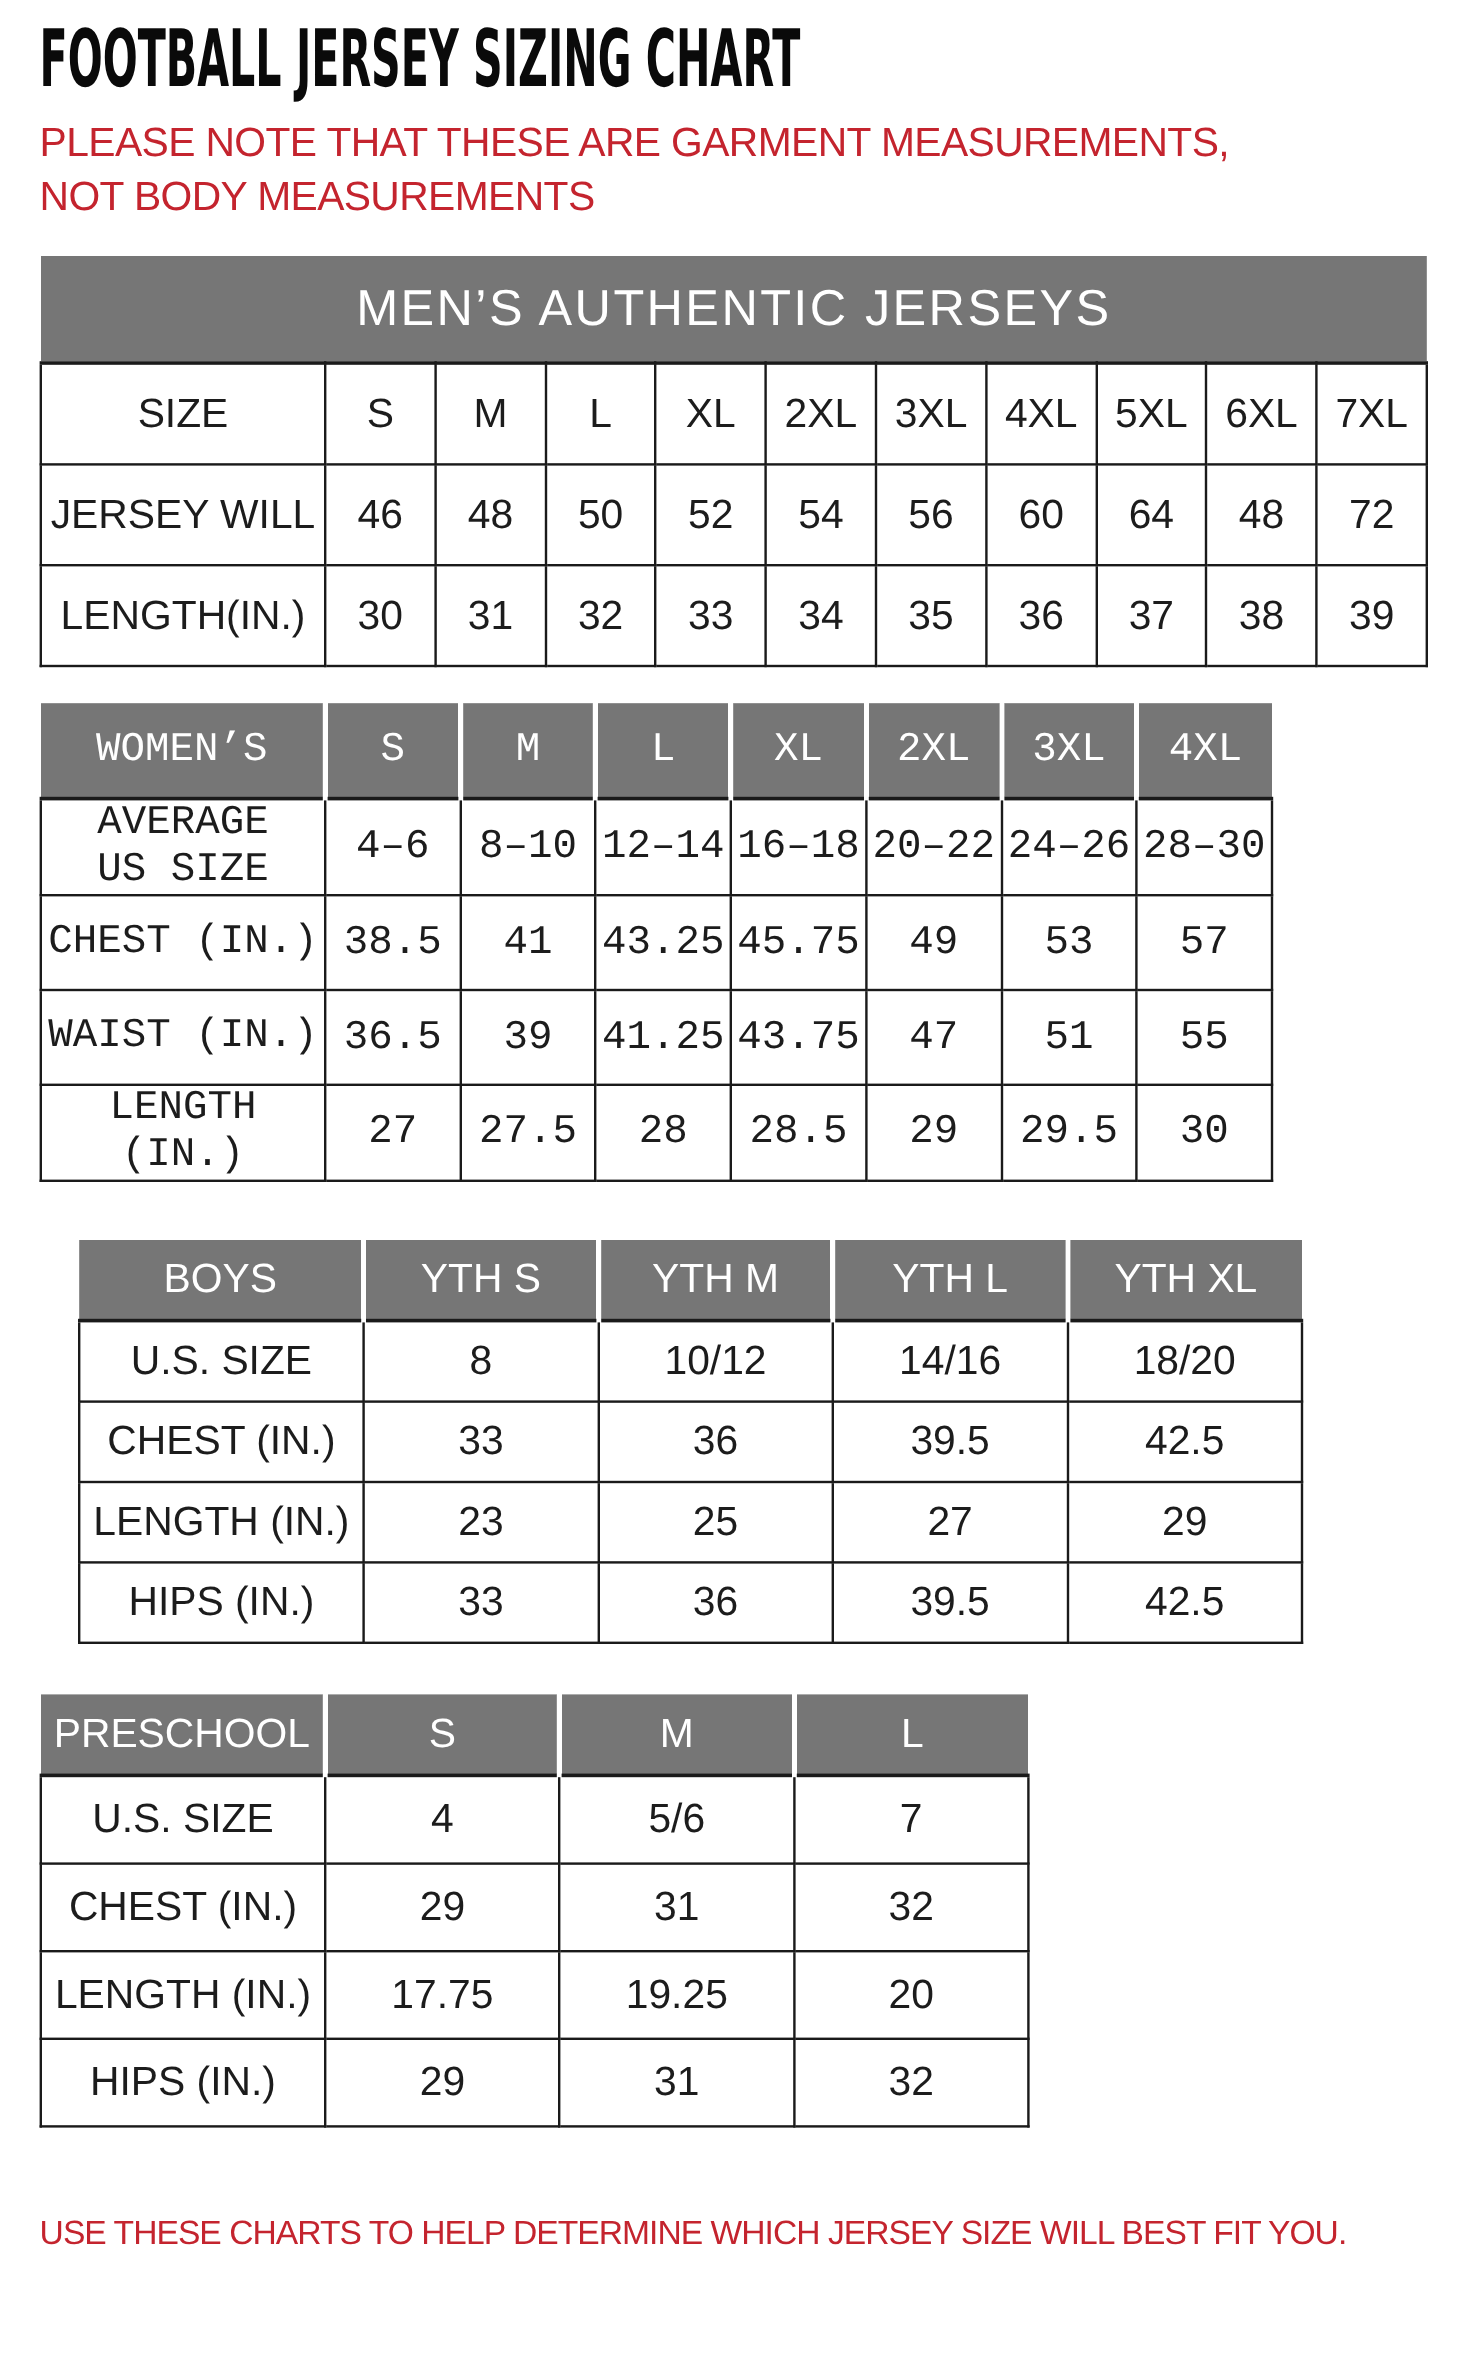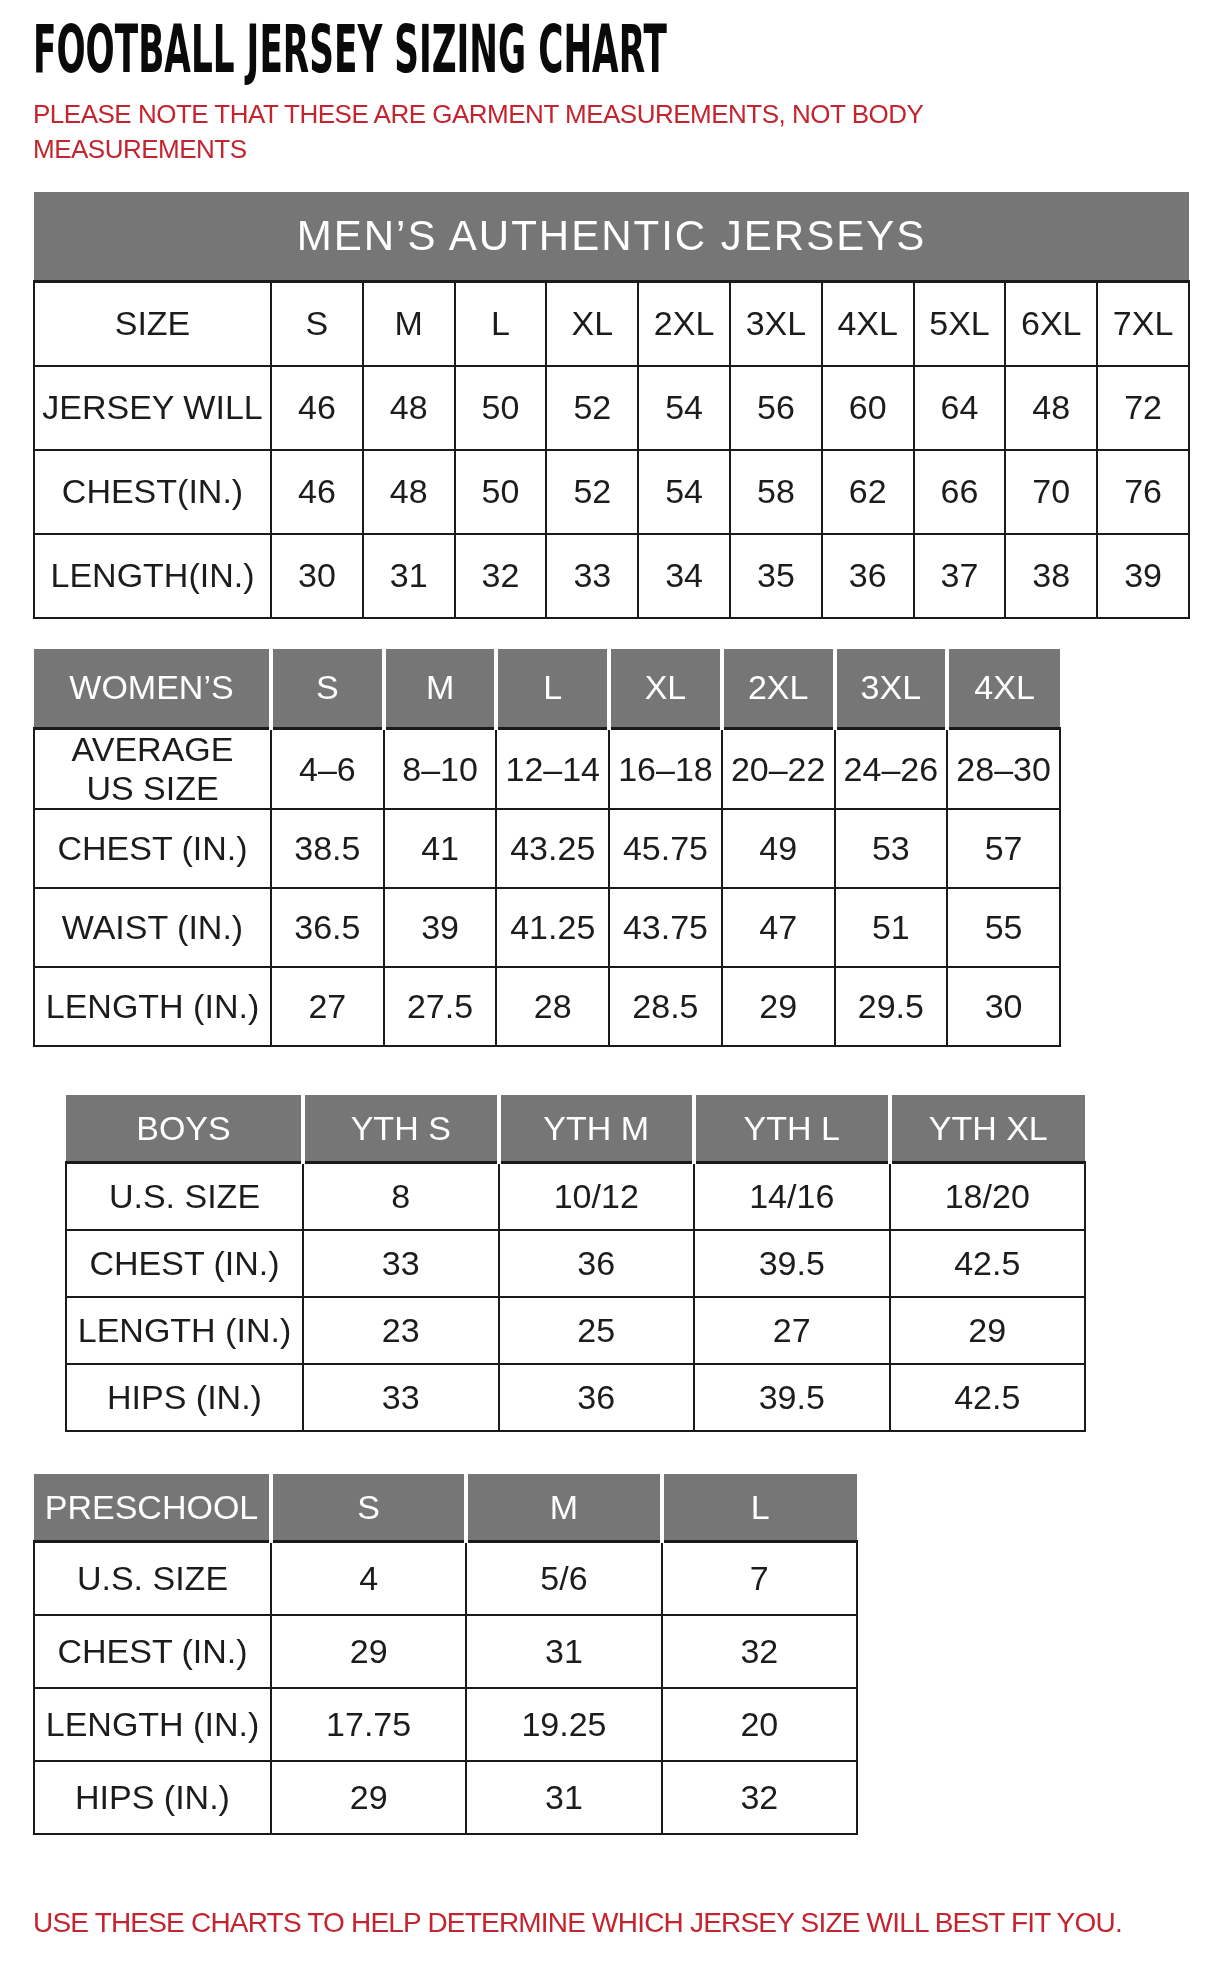--- a/index.html
+++ b/index.html
@@ -25,21 +25,21 @@
     line-height:1.02;
     letter-spacing:0px;
     white-space:nowrap;
     transform:scaleX(0.52);
     transform-origin:0 50%;
     color:#0a0a0a;
   }
   .note{
     margin-top:14px;
     width:1005px;
-    font-size:26px;
+    font-size:34px;
     line-height:1.32;
     letter-spacing:-0.5px;
     color:var(--red);
   }
 
   
   table.sizing{
     border-collapse:collapse;
     table-layout:fixed;
     font-size:34px;
@@ -75,21 +75,21 @@
   }
 
   
   .mens{width:1157px;margin-top:26px;}
   .mens col.c-label{width:237px;}
   .mens td{height:82px;margin-top:32px;}
   .mens td.banner{height:88px;}
 
   .womens{width:1028px;margin-top:30px;}
   .womens col.c-label{width:237px;}
-  .womens td{height:77px;}
+  .womens td{height:77px;font-family:Liberation Mono, monospace;}
   .womens td.hcell{height:78px;}
 
   .boys{width:1021px;margin-top:48px;margin-left:32px;}
   .boys col.c-label{width:237px;}
   .boys td{height:65px;}
   .boys td.hcell{height:66px;border-bottom-width:5px;}
 
   .preschool{width:825px;margin-top:42px;}
   .preschool col.c-label{width:237px;}
   .preschool td{height:71px;}
@@ -141,33 +141,20 @@
           <td>50</td>
           <td>52</td>
           <td>54</td>
           <td>56</td>
           <td>60</td>
           <td>64</td>
           <td>48</td>
           <td>72</td>
         </tr>
         <tr>
-          <td class="label">CHEST(IN.)</td>
-          <td>46</td>
-          <td>48</td>
-          <td>50</td>
-          <td>52</td>
-          <td>54</td>
-          <td>58</td>
-          <td>62</td>
-          <td>66</td>
-          <td>70</td>
-          <td>76</td>
-        </tr>
-        <tr>
           <td class="label">LENGTH(IN.)</td>
           <td>30</td>
           <td>31</td>
           <td>32</td>
           <td>33</td>
           <td>34</td>
           <td>35</td>
           <td>36</td>
           <td>37</td>
           <td>38</td>

